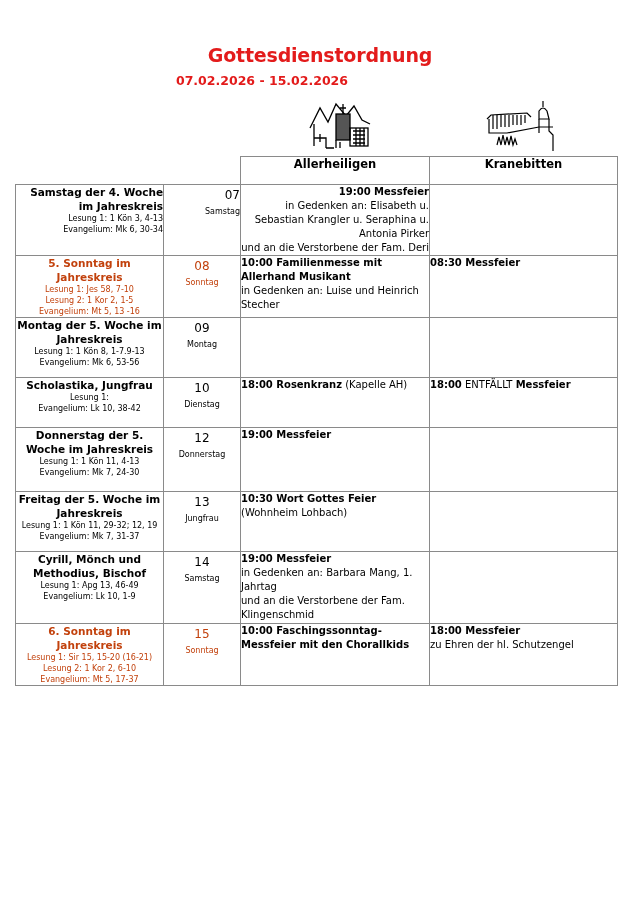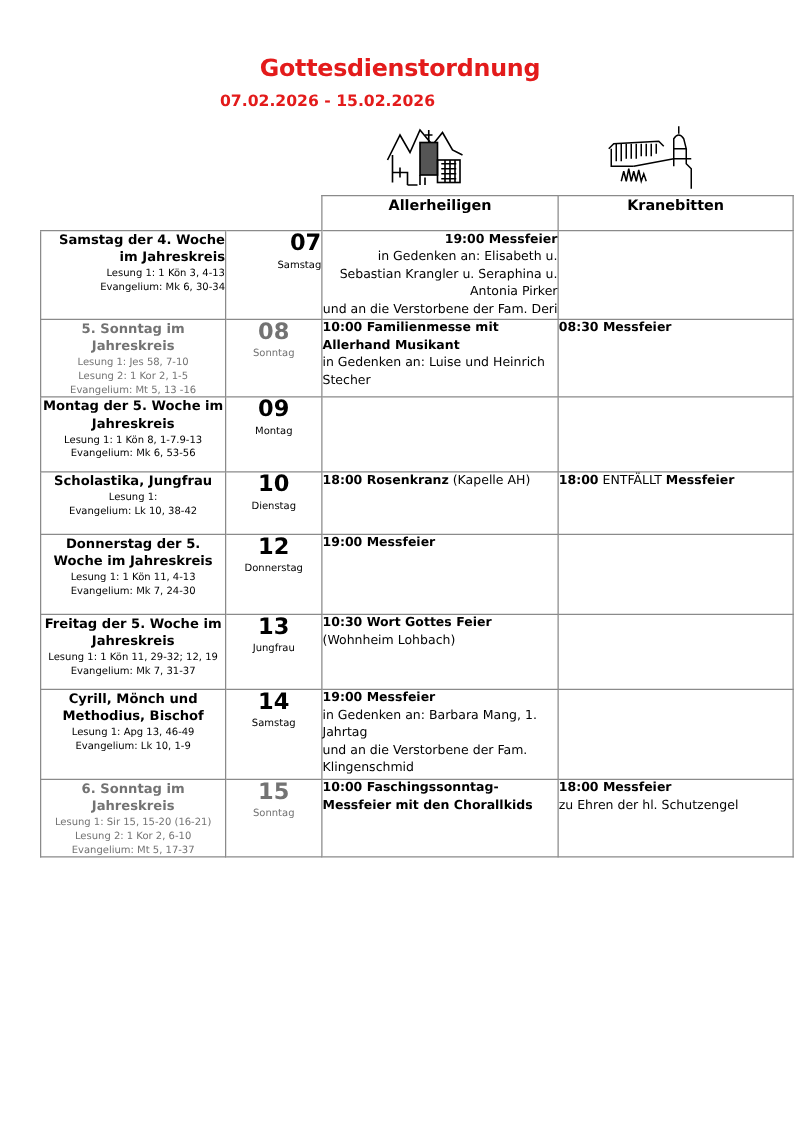--- a/index.html
+++ b/index.html
@@ -7,34 +7,34 @@
          font-family: "DejaVu Sans", sans-serif; color: #000; }
   .title { position: absolute; top: 44px; left: 0; width: 640px; text-align: center;
            font-size: 19px; font-weight: bold; color: #e31b1b; letter-spacing: -0.2px; }
   .subtitle { position: absolute; top: 73px; left: 0; width: 524px; text-align: center;
               font-size: 12.5px; font-weight: bold; color: #e31b1b; }
   .logo { position: absolute; }
   .logo svg { display: block; }
   .logo-ah { left: 306px; top: 98px; width: 70px; height: 54px; }
   .logo-kb { left: 483px; top: 97px; width: 80px; height: 56px; }
 
-  table.schedule { position: absolute; left: 32px; top: 156px; border-collapse: collapse;
+  table.schedule { position: absolute; left: 15px; top: 156px; border-collapse: collapse;
                    table-layout: fixed; width: 602px; padding-left: 12px; }
   table.schedule td, table.schedule th { border: 1px solid #8a8a8a; vertical-align: top; padding: 0; }
   table.schedule th.blank { border: none; border-bottom: 1px solid #8a8a8a; }
   col.c1 { width: 148px; } col.c2 { width: 77px; } col.c3 { width: 189px; } col.c4 { width: 188px; }
   th.loc { height: 27px; font-size: 11.5px; font-weight: bold; text-align: center; vertical-align: middle; }
 
   td.lit { text-align: center; padding: 3px 3px 0 3px; }
   .lit-title { font-size: 10.5px; font-weight: bold; line-height: 14px; }
   .lit-line { font-size: 8px; line-height: 11px; }
   td.day { text-align: center; padding-top: 4px; }
-  .day-num { font-size: 18px; font-weight: bold; line-height: 20px; }
+  .day-num { font-size: 12px; font-weight: normal; line-height: 20px; }
   .day-name { font-size: 8px; line-height: 10px; margin-top: 2px; }
-  .red { color: #737373; margin-left: 11px; }
+  .red { color: #c2410c; margin-left: 11px; }
 
   td.svc { padding: 2px 2px 0 3px; font-size: 10px; line-height: 14px; }
   .svc-head { font-weight: bold; }
   .svc-note { font-weight: normal; }
   .svc-line { font-weight: normal; }
 
   tr.r07 td { height: 67px; text-align: right; } tr.r08 td { height: 59px; } tr.r09 td { height: 59px; }
   tr.r10 td { height: 49px; } tr.r11 td { height: 59px; } tr.r12 td { height: 63px; }
   tr.r13 td { height: 59px; } tr.r14 td { height: 71px; } tr.r15 td { height: 58px; }
 </style>

